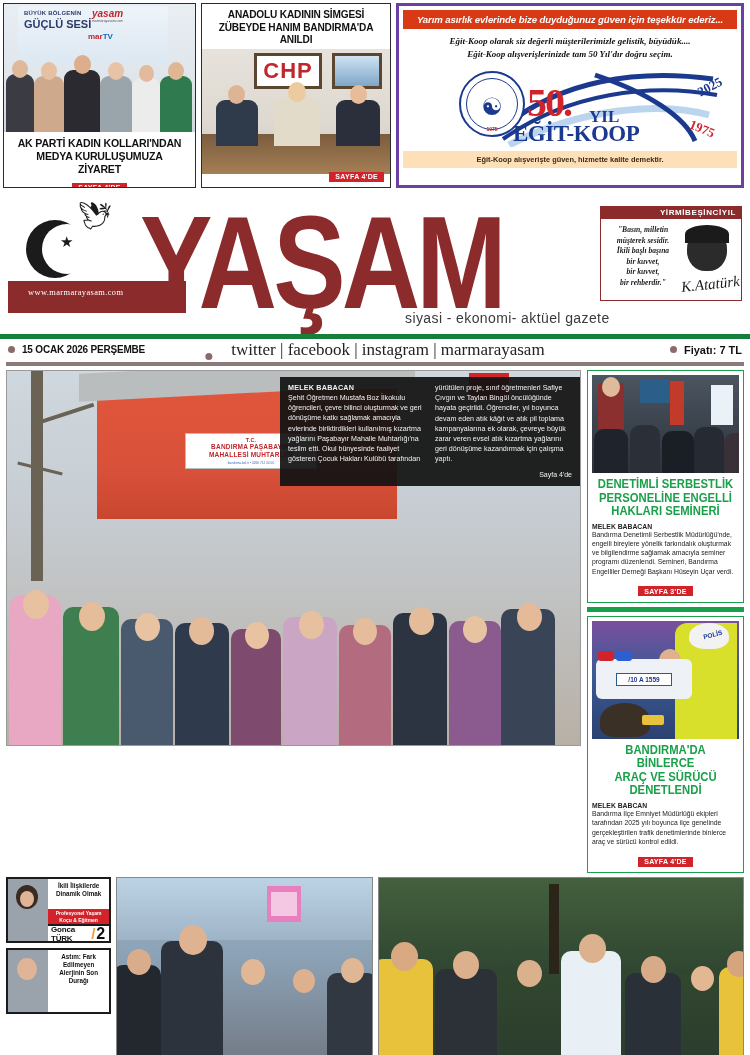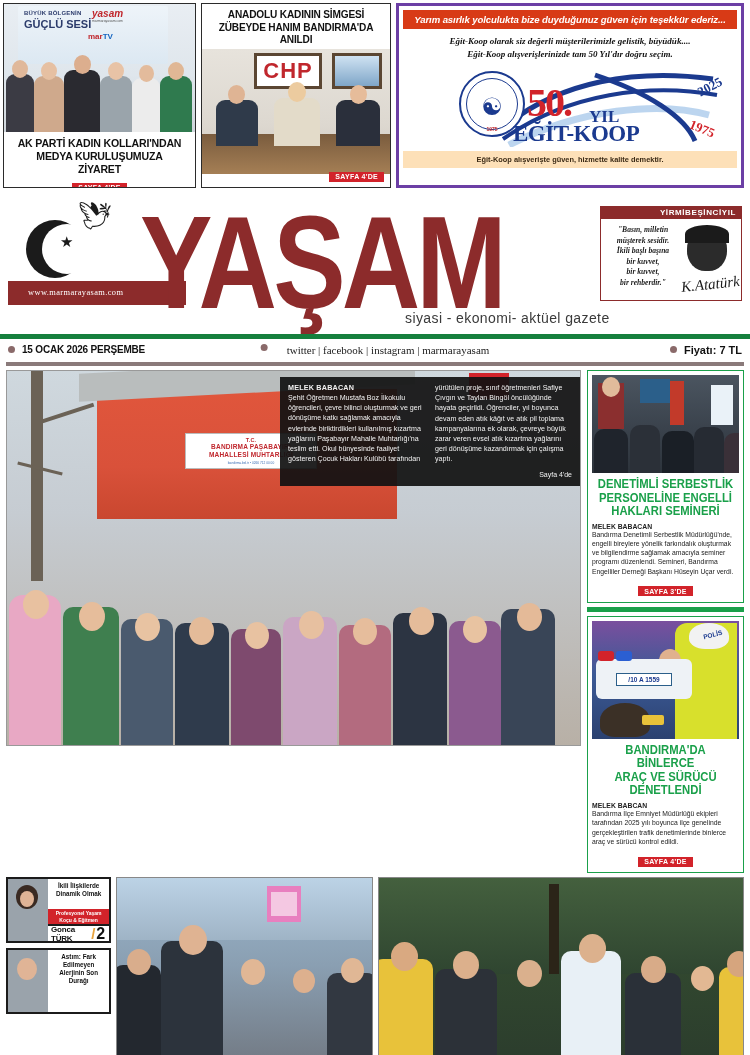--- a/index.html
+++ b/index.html
@@ -105,21 +105,21 @@
     content:""; position:absolute; width:58px; height:58px; border-radius:50%;
     background:#1b1b1b;
   }
   .crescent::after {
     content:""; position:absolute; left:16px; top:4px; width:50px; height:50px; border-radius:50%;
     background:#fff;
   }
   .star { position:absolute; left:60px; top:46px; color:#1b1b1b; font-size:15px; line-height:1; }
   .dove { position:absolute; left:78px; top:12px; font-size:27px; color:#1b1b1b; transform:scaleX(-1); }
   .urlbar {
-    position:absolute; left:8px; top:93px; width:178px; height:24px;
+    position:absolute; left:8px; top:93px; width:178px; height:32px;
     background:#8c2b2b;
   }
   .urlbar span { color:#fff; font-size:8.4px; font-family:"Liberation Serif", serif;
     position:absolute; left:20px; top:7px; letter-spacing:.4px; }
   .logoword {
     position:absolute; left:140px; top:16px;
     font-family:"Liberation Sans", sans-serif;
     font-size:112px; font-weight:bold; color:#8c2b2b;
     letter-spacing:-4px; line-height:100px;
     transform:scaleY(1.18) scaleX(0.97); transform-origin:left top;
@@ -151,22 +151,22 @@
   .ataturk .sig { position:absolute; left:2px; bottom:2px; font-size:15px;
     font-family:"Liberation Serif", serif; font-style:italic; color:#1b1b1b; transform:rotate(-6deg); }
 
   
   .datebar {
     display:flex; align-items:center; border-top:5px solid #15803d;
     height:26px; padding:4px 8px; position:relative;
   }
   .dot { width:7px; height:7px; border-radius:50%; background:#8a6a6a; display:inline-block; margin-right:7px; }
   .date { font-size:10px; font-weight:bold; color:#111; letter-spacing:-0.2px; }
-  .socials { position:absolute; left:50%; transform:translateX(-50%); display:flex; align-items:flex-start;
-    font-size:11px; color:#222; font-family:"Liberation Serif", serif;gap:12px; }
+  .socials { position:absolute; left:50%; transform:translateX(-50%); display:flex; align-items:flex-end;
+    font-size:17px; color:#222; font-family:"Liberation Serif", serif;gap:12px; }
   .price { margin-left:auto; font-size:11px; font-weight:bold; color:#111; display:flex; align-items:center; }
   .thickrule { height:4px; background:#8a7a7a; margin:2px 6px 0; }
 
   
   .headline { padding:4px 6px 2px; }
   .headline .h1, .headline .h2 {
     font-family:"Liberation Sans", sans-serif; font-weight:bold;
     color:#111; line-height:0.93;
     transform:scaleX(0.93); transform-origin:left center;
   }
@@ -312,21 +312,21 @@
           <div class="head" style="left:148px;bottom:42px;width:17px;height:19px;background:#e6bc9a;"></div>
         </div>
       </div>
       <div class="sayfa-wrap" style="position:absolute;right:6px;bottom:4px;">
         <span class="sayfa">SAYFA 4'DE</span>
       </div>
     </div>
 
     <div class="tbox tbox3">
       <div class="ad">
-        <div class="redbar">Yarım asırlık yolculukta bize duyduğunuz güven için teşekkür ederiz...</div>
+        <div class="redbar">Yarım asırlık evlerinde bize duyduğunuz güven için teşekkür ederiz...</div>
         <div class="lines">
           <div>Eğit-Koop olarak siz değerli müşterilerimizle gelistik, büyüdük....</div>
           <div>Eğit-Koop alışverişlerinizde tam 50 Yıl'dır doğru seçim.</div>
         </div>
         <div class="logo">
           <svg class="swoosh" viewBox="0 0 236 78">
             <path d="M0 62 C60 10 140 0 214 10" stroke="#1b3a8f" stroke-width="5" fill="none"></path>
             <path d="M4 70 C70 24 150 14 218 26" stroke="#1b3a8f" stroke-width="4" fill="none"></path>
             <path d="M10 76 C80 40 160 32 210 46" stroke="#9fc3e8" stroke-width="7" fill="none" opacity=".7"></path>
             <path d="M96 6 C150 24 186 48 196 72" stroke="#1b3a8f" stroke-width="5" fill="none"></path>

